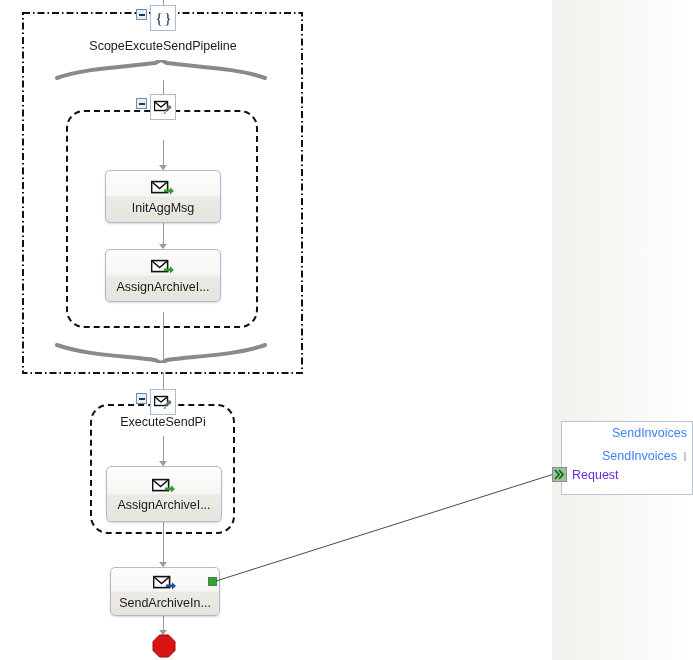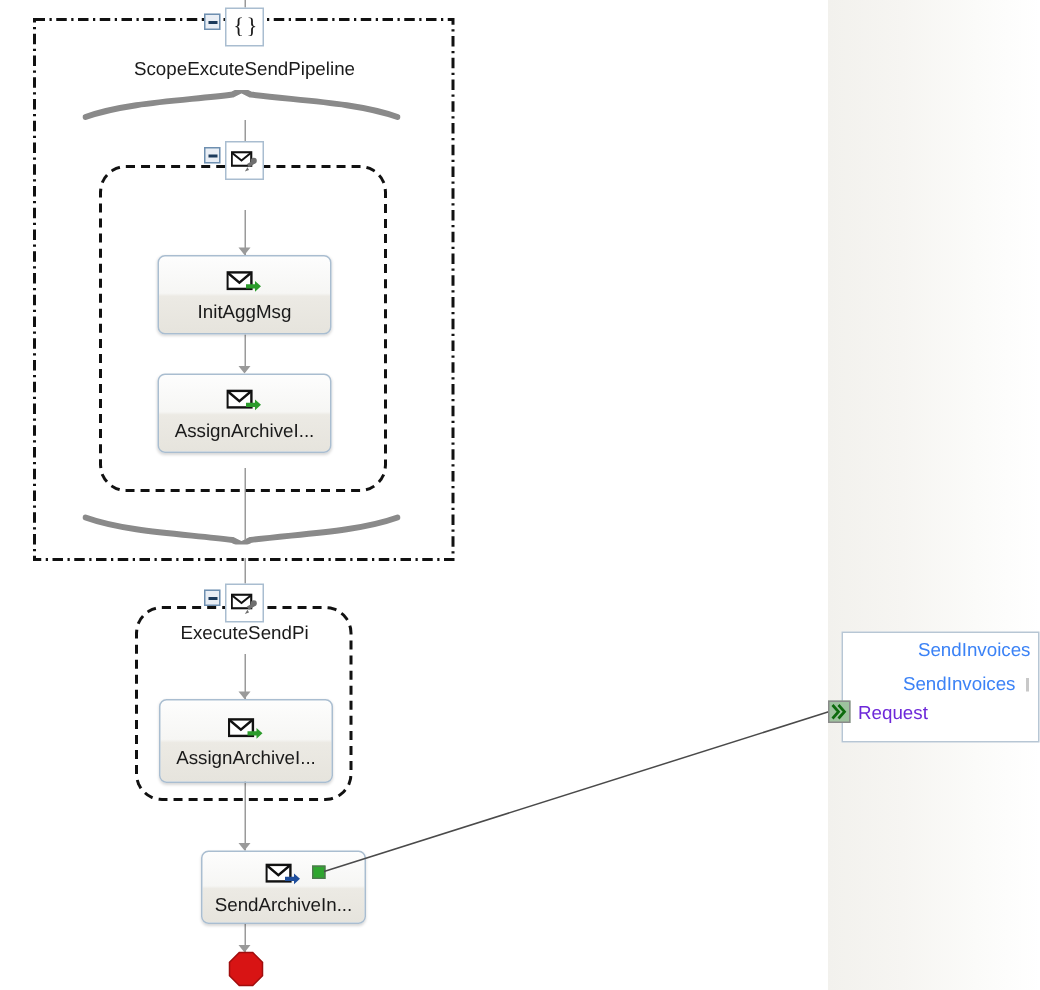--- a/index.html
+++ b/index.html
@@ -307,21 +307,21 @@
     <span class="ab-icon">
       <svg width="24" height="17" viewBox="0 0 24 17">
         <rect x="0.6" y="1.6" width="16" height="11" fill="#ffffff" stroke="#111111" stroke-width="1.6"></rect>
         <path d="M1,2 L8.6,8.5 L16.2,2" fill="none" stroke="#111111" stroke-width="1.6"></path>
         <path d="M13,9.5 h6 v-2.2 l4,3.6 l-4,3.6 v-2.2 h-6 z" fill="#2c9b2c"></path>
       </svg>
     </span>
     <span class="ab-label">AssignArchiveI...</span>
   </div>
 
-  <div class="action-box" style="left:110px;top:567px;width:110px;height:49px;margin-left:24px;">
+  <div class="action-box" style="left:110px;top:567px;width:110px;height:49px;">
     <span class="ab-icon">
       <svg width="24" height="17" viewBox="0 0 24 17">
         <rect x="0.6" y="1.6" width="16" height="11" fill="#ffffff" stroke="#111111" stroke-width="1.6"></rect>
         <path d="M1,2 L8.6,8.5 L16.2,2" fill="none" stroke="#111111" stroke-width="1.6"></path>
         <path d="M13,9.5 h6 v-2.2 l4,3.6 l-4,3.6 v-2.2 h-6 z" fill="#1f4e9c"></path>
       </svg>
     </span>
     <span class="ab-label">SendArchiveIn...</span>
   </div>
 

